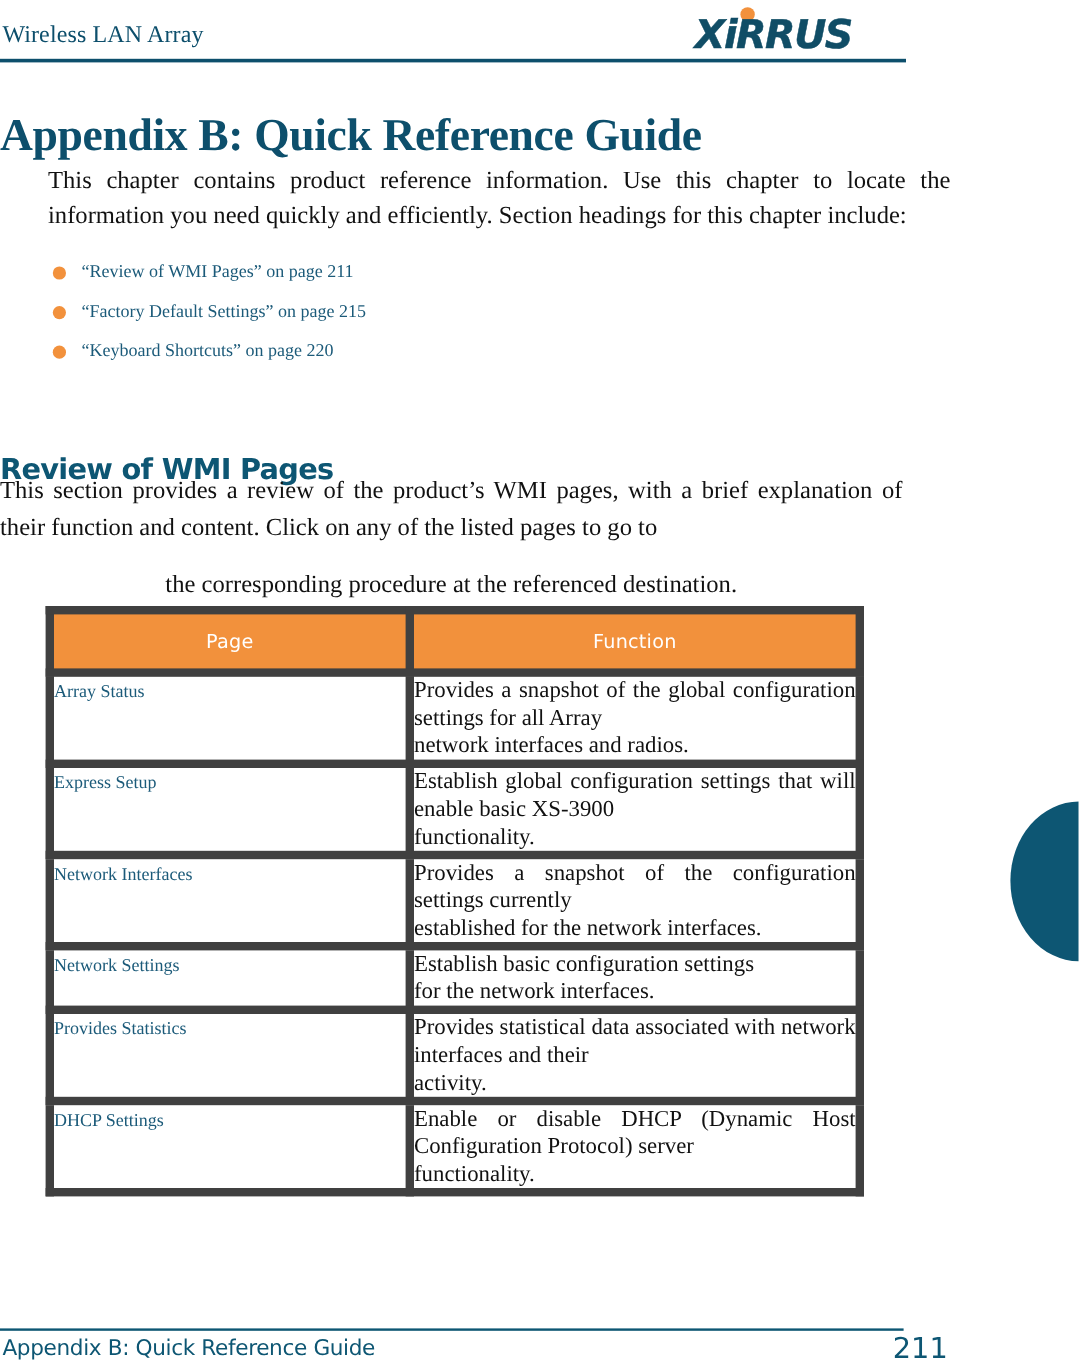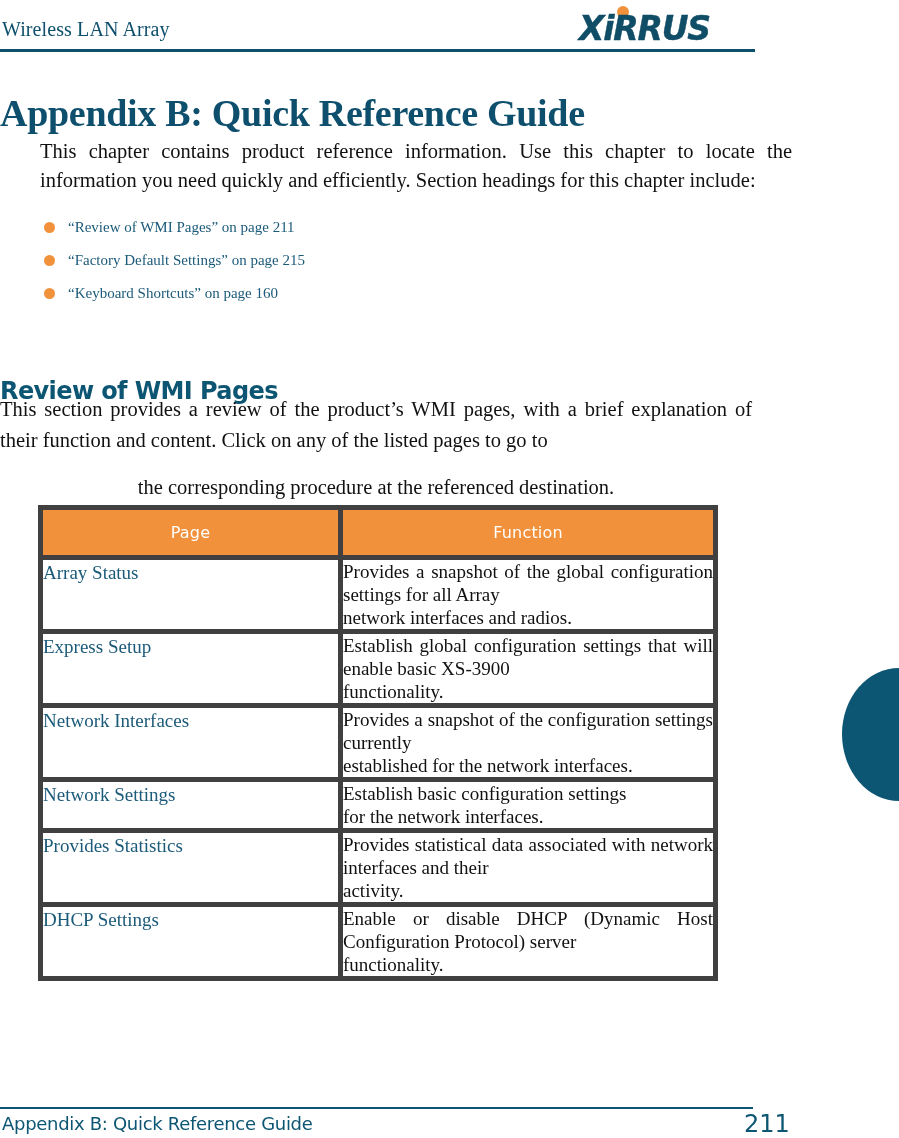--- a/index.html
+++ b/index.html
@@ -168,42 +168,42 @@
   
   #ref-table {
     position: absolute;
     left: 38px;
     top: 505px;
     width: 675px;
     border-collapse: collapse;
     table-layout: fixed;
   }
   #ref-table th, #ref-table td {
-    border: 5px solid #404040;
+    border: 7px solid #404040;
     vertical-align: top;
     padding: 0;
   }
   #ref-table col.c-page { width: 300px; }
   #ref-table col.c-func { width: 375px; }
 
   #ref-table thead th {
     background: #f2913c;
     height: 45px;
     text-align: center;
     vertical-align: middle;
     font-family: "DejaVu Sans", sans-serif;
     font-weight: normal;
     font-size: 16px;
     color: #ffffff;
     letter-spacing: 0.2px;
   }
 
   .cell-page {
     font-family: "Liberation Serif", serif;
-    font-size: 19px;
+    font-size: 15px;
     line-height: 26px;
     color: #1b5a79;
     padding: 9px 8px 12px 7px;
   }
   .cell-func {
     font-family: "Liberation Serif", serif;
     font-size: 19px;
     line-height: 23px;
     color: #111111;
     text-align: justify;
@@ -278,21 +278,21 @@
     <div class="bullet-row">
       <span class="bullet-dot"></span>
       <span class="bullet-text">“Review of WMI Pages” on page 211</span>
     </div>
     <div class="bullet-row">
       <span class="bullet-dot"></span>
       <span class="bullet-text">“Factory Default Settings” on page 215</span>
     </div>
     <div class="bullet-row">
       <span class="bullet-dot"></span>
-      <span class="bullet-text">“Keyboard Shortcuts” on page 160</span>
+      <span class="bullet-text">“Keyboard Shortcuts” on page 220</span>
     </div>
   </div>
 
   <h2 id="section-heading">Review of WMI Pages</h2>
 
   <div id="section-para">
     <span>This section provides a review of the product’s WMI pages, with a brief explanation of their function and content. Click on any of the listed pages to go to</span>
     <div class="last-line">the corresponding procedure at the referenced destination.</div>
   </div>
 

